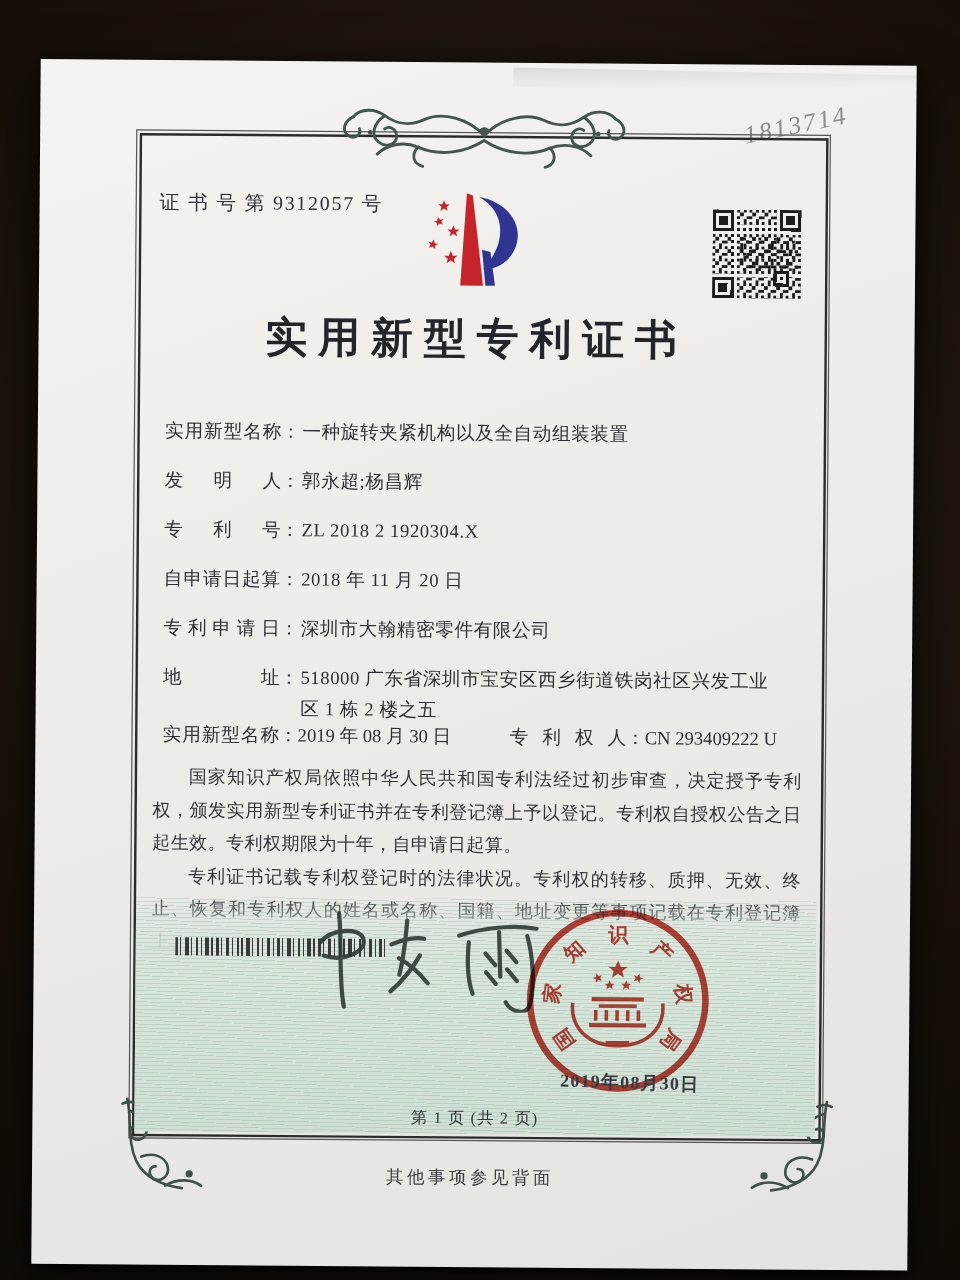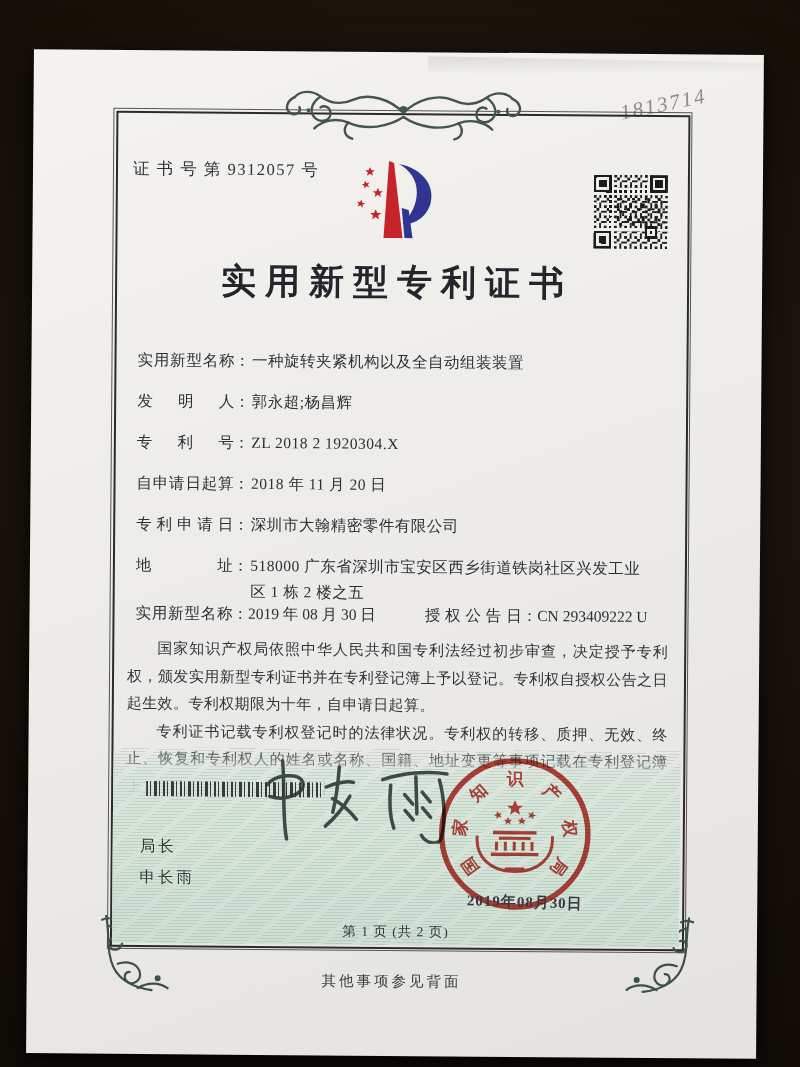--- a/index.html
+++ b/index.html
@@ -188,36 +188,32 @@
       <div class="row">
         <span class="lbl">专利申请日</span><span>：</span><span class="val">深圳市大翰精密零件有限公司</span>
       </div>
       <div class="row">
         <span class="lbl">地址</span><span>：</span><span class="val">518000 广东省深圳市宝安区西乡街道铁岗社区兴发工业区 1 栋 2 楼之五</span>
       </div>
     </div>
 
     <div class="grant-row">
       <span><span class="lbl">实用新型名称</span><span>：</span><span>2019 年 08 月 30 日</span></span>
-      <span><span class="lbl">授权公告日</span><span>：</span><span>CN 293409222 U</span></span>
+      <span><span class="lbl">专利权人</span><span>：</span><span>CN 293409222 U</span></span>
     </div>
 
     <div class="paras">
       <p>国家知识产权局依照中华人民共和国专利法经过初步审查，决定授予专利权，颁发实用新型专利证书并在专利登记簿上予以登记。专利权自授权公告之日起生效。专利权期限为十年，自申请日起算。</p>
       <p>专利证书记载专利权登记时的法律状况。专利权的转移、质押、无效、终止、恢复和专利权人的姓名或名称、国籍、地址变更等事项记载在专利登记簿上。</p>
     </div>
 
     <div class="green-zone"></div>
 
     <div class="barcode"></div>
 
-    <div class="commissioner">
-      <div>局长</div>
-      <div>申长雨</div>
-    </div>
 
     <svg class="signature" width="215" height="100" viewBox="0 0 220 100">
       <g stroke="#2e3a31" stroke-width="3.6" fill="none" stroke-linecap="round" opacity=".9">
         <path d="M28 12 C30 30 26 70 30 92"></path>
         <path d="M12 36 C20 26 44 24 48 34 C52 46 30 54 14 48"></path>
         <path d="M86 20 C84 38 82 52 78 66"></path>
         <path d="M72 40 C82 36 94 34 100 36"></path>
         <path d="M78 52 C88 58 96 66 102 74"></path>
         <path d="M96 50 C90 60 80 72 70 80"></path>
         <path d="M130 34 C150 28 176 26 196 30"></path>

